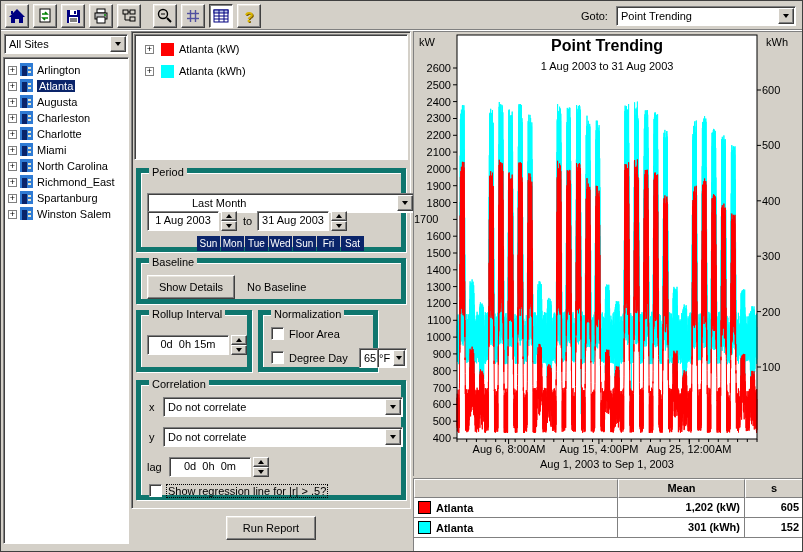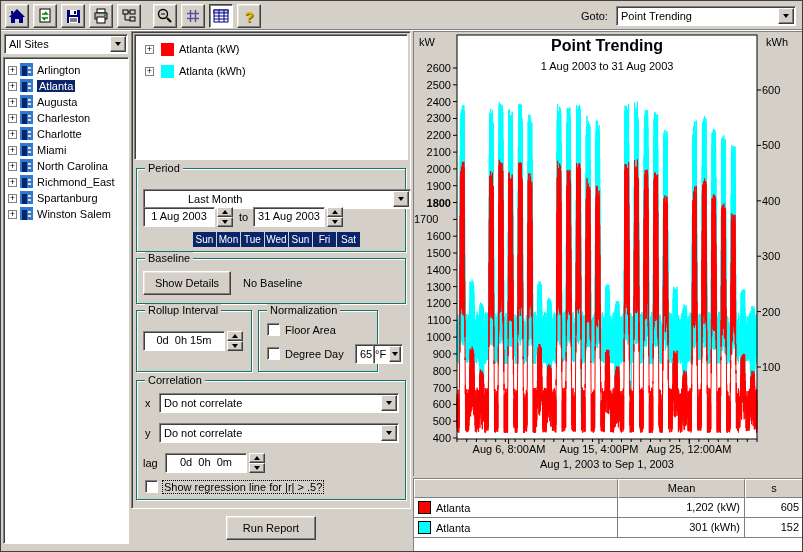--- a/index.html
+++ b/index.html
@@ -6,21 +6,21 @@
   *{box-sizing:border-box;}
   .win{
     position:relative;width:803px;height:552px;background:#d4d0c8;
     font-family:"Liberation Sans",sans-serif;font-size:11px;color:#000;
     border:1px solid #404040;overflow:hidden;
   }
   .abs{position:absolute;}
   
   .raised{border:1px solid;border-color:#ffffff #404040 #404040 #ffffff;background:#d4d0c8;box-shadow:inset -1px -1px 0 #808080,inset 1px 1px 0 #e8e4dc;}
   .sunken{border:1px solid;border-color:#808080 #ffffff #ffffff #808080;background:#fff;box-shadow:inset 1px 1px 0 #404040;}
-  .group{position:absolute;border:1px solid #0f766e;box-shadow:inset 1px 1px 0 #ffffff,1px 1px 0 #ffffff;}
+  .group{position:absolute;border:5px solid #0f766e;box-shadow:inset 1px 1px 0 #ffffff,1px 1px 0 #ffffff;}
   .group>.glabel{position:absolute;top:-7px;left:8px;background:#d4d0c8;padding:0 3px;line-height:12px;}
   .tbtn{position:absolute;top:3px;width:24px;height:24px;display:flex;align-items:center;justify-content:center;cursor:pointer;}
   .tbtn svg{display:block;}
   .pressed{border-color:#404040 #ffffff #ffffff #404040;background:#ffffff;box-shadow:inset 1px 1px 0 #808080;}
   .combo{position:absolute;background:#fff;border:1px solid;border-color:#808080 #fff #fff #808080;box-shadow:inset 1px 1px 0 #404040;display:flex;align-items:center;}
   .combo .cval{flex:1;padding:2px 4px;white-space:nowrap;overflow:hidden;}
   .combo .carrow{width:16px;align-self:stretch;margin:1px;border:1px solid;border-color:#fff #404040 #404040 #fff;background:#d4d0c8;box-shadow:inset -1px -1px 0 #808080;display:flex;align-items:center;justify-content:center;}
   .tri-down{width:0;height:0;border-left:3px solid transparent;border-right:3px solid transparent;border-top:4px solid #000;}
   .tri-up{width:0;height:0;border-left:3px solid transparent;border-right:3px solid transparent;border-bottom:4px solid #000;}
   .spin{position:absolute;width:16px;display:flex;flex-direction:column;}
@@ -446,21 +446,21 @@
         <span class="ticklabel" style="left:0;top:333px;width:37px;text-align:right;">800</span>
         <span class="ticklabel" style="left:0;top:316px;width:37px;text-align:right;">900</span>
         <span class="ticklabel" style="left:0;top:299px;width:37px;text-align:right;">1000</span>
         <span class="ticklabel" style="left:0;top:282px;width:37px;text-align:right;">1100</span>
         <span class="ticklabel" style="left:0;top:265px;width:37px;text-align:right;">1200</span>
         <span class="ticklabel" style="left:0;top:249px;width:37px;text-align:right;">1300</span>
         <span class="ticklabel" style="left:0;top:232px;width:37px;text-align:right;">1400</span>
         <span class="ticklabel" style="left:0;top:215px;width:37px;text-align:right;">1500</span>
         <span class="ticklabel" style="left:0;top:198px;width:37px;text-align:right;">1600</span>
         <span class="ticklabel" style="left:0;top:181px;width:37px;text-align:left;">1700</span>
-        <span class="ticklabel" style="left:0;top:165px;width:37px;text-align:right;font-weight:bold;">1800</span>
+        <span class="ticklabel" style="left:0;top:165px;width:37px;text-align:right;">1800</span>
         <span class="ticklabel" style="left:0;top:148px;width:37px;text-align:right;">1900</span>
         <span class="ticklabel" style="left:0;top:131px;width:37px;text-align:right;">2000</span>
         <span class="ticklabel" style="left:0;top:114px;width:37px;text-align:right;">2100</span>
         <span class="ticklabel" style="left:0;top:97px;width:37px;text-align:right;">2200</span>
         <span class="ticklabel" style="left:0;top:80px;width:37px;text-align:right;">2300</span>
         <span class="ticklabel" style="left:0;top:64px;width:37px;text-align:right;">2400</span>
         <span class="ticklabel" style="left:0;top:47px;width:37px;text-align:right;">2500</span>
         <span class="ticklabel" style="left:0;top:30px;width:37px;text-align:right;">2600</span>
       </div>
     <div id="y-right-labels">
@@ -474,21 +474,21 @@
     <div id="x-labels">
         <span class="ticklabel" style="left:35px;top:411px;width:120px;text-align:center;white-space:nowrap;">Aug 6, 8:00AM</span>
         <span class="ticklabel" style="left:125px;top:411px;width:120px;text-align:center;white-space:nowrap;">Aug 15, 4:00PM</span>
         <span class="ticklabel" style="left:215px;top:411px;width:120px;text-align:center;white-space:nowrap;">Aug 25, 12:00AM</span>
       </div>
     <span class="ticklabel" style="left:43px;top:8px;width:300px;text-align:center;font-size:16px;font-weight:bold;">Point Trending</span>
     <span class="ticklabel" style="left:43px;top:28px;width:300px;text-align:center;">1 Aug 2003 to 31 Aug 2003</span>
     <span class="ticklabel" style="left:43px;top:426px;width:300px;text-align:center;">Aug 1, 2003 to Sep 1, 2003</span>
   </div>
 
-  <div class="abs" style="left:412px;top:477px;width:391px;height:74px;background:#fff;border:1px solid #808080;">
+  <div class="abs" style="left:412px;top:477px;width:391px;height:74px;background:#fff;border:1px solid #808080;font-weight:bold;">
     <div style="display:flex;height:19px;">
       <div class="thead" style="width:204px;"></div>
       <div class="thead" style="width:127px;">Mean</div>
       <div class="thead" style="flex:1;">s</div>
     </div>
     <div style="display:flex;height:20px;align-items:stretch;">
       <div class="tcell" style="width:204px;display:flex;align-items:center;">
         <span class="sw" style="background:#ff0000;border:1px solid #000;"></span>
         <span>Atlanta</span>
       </div>

